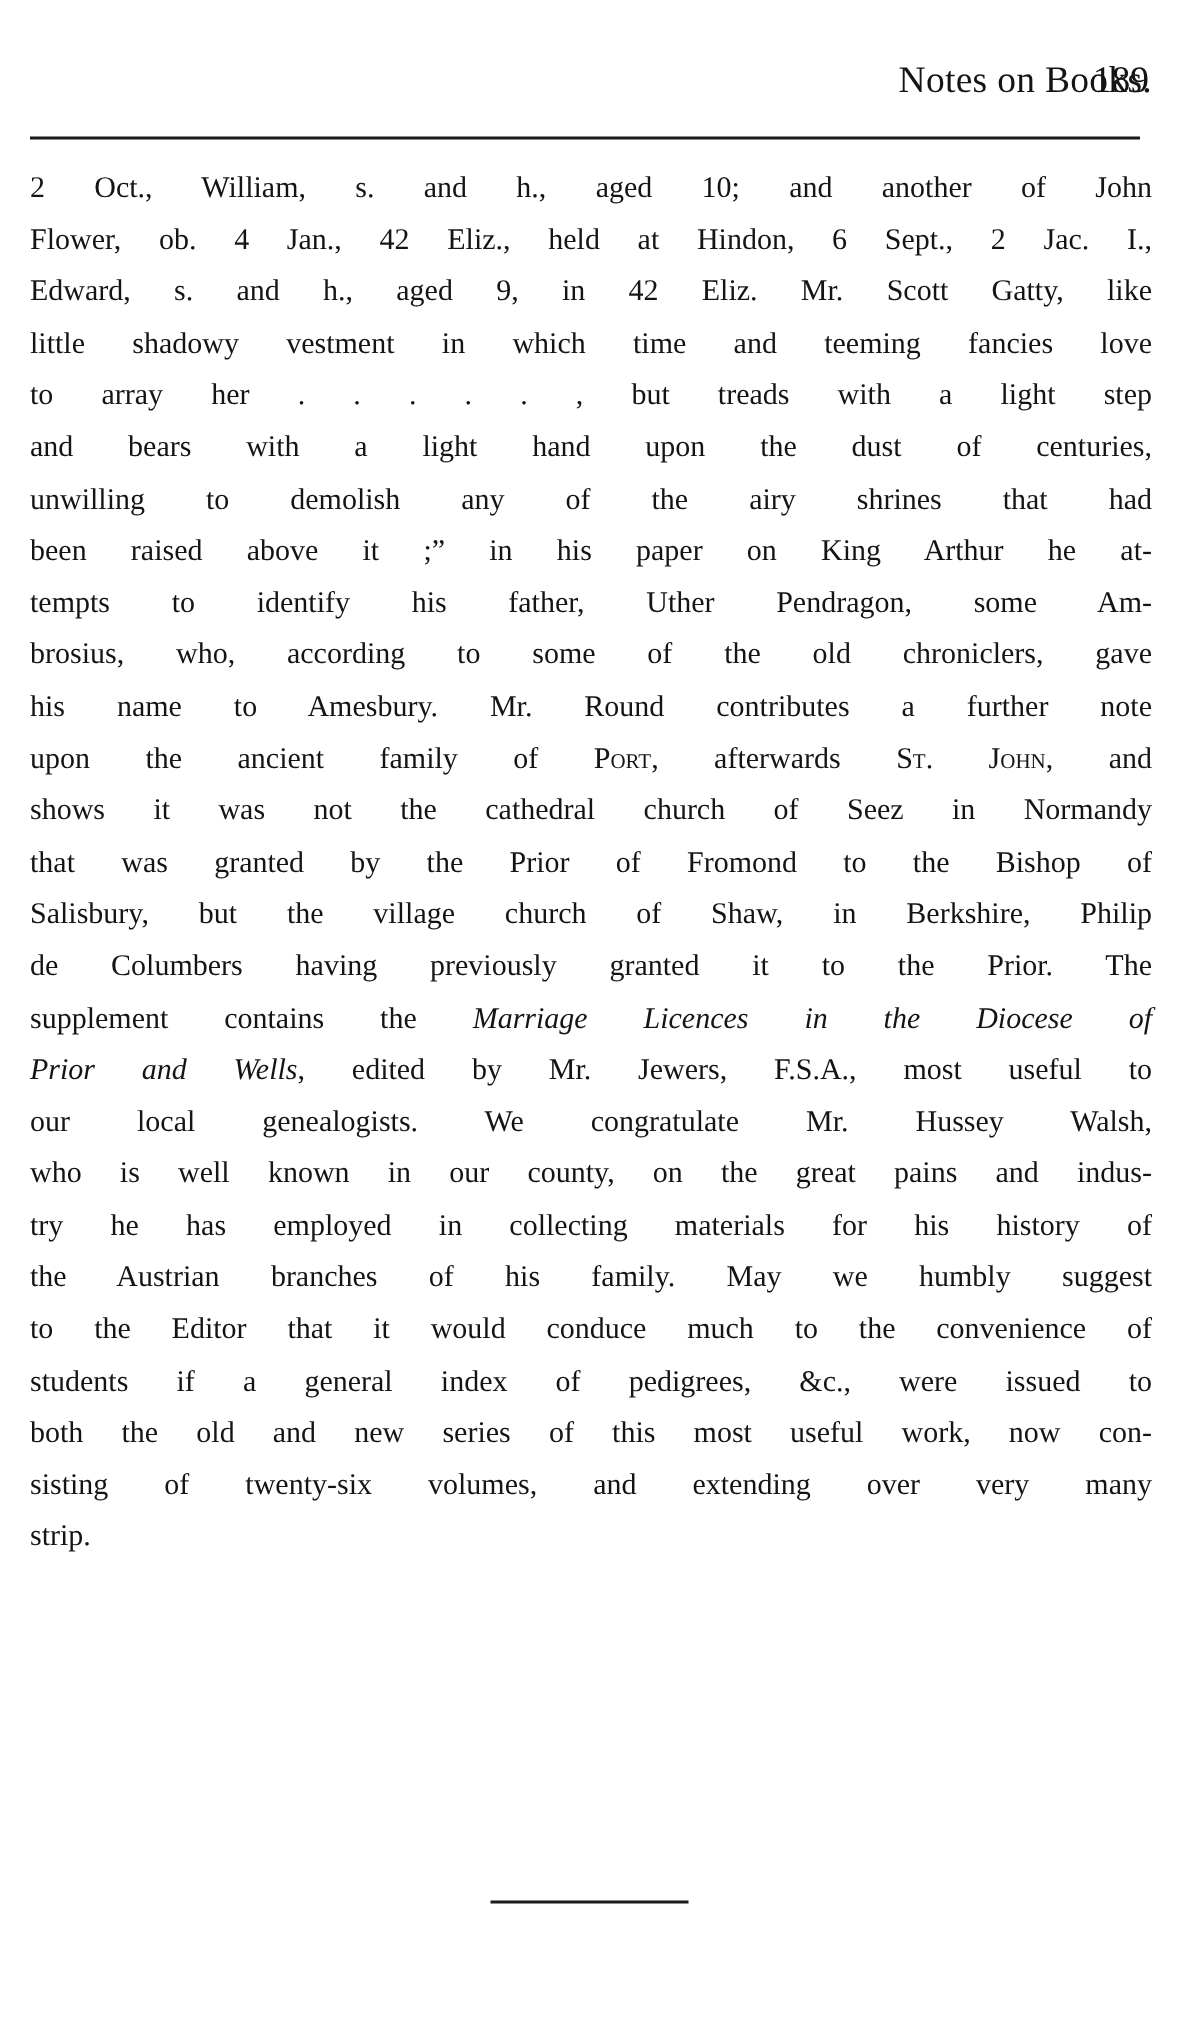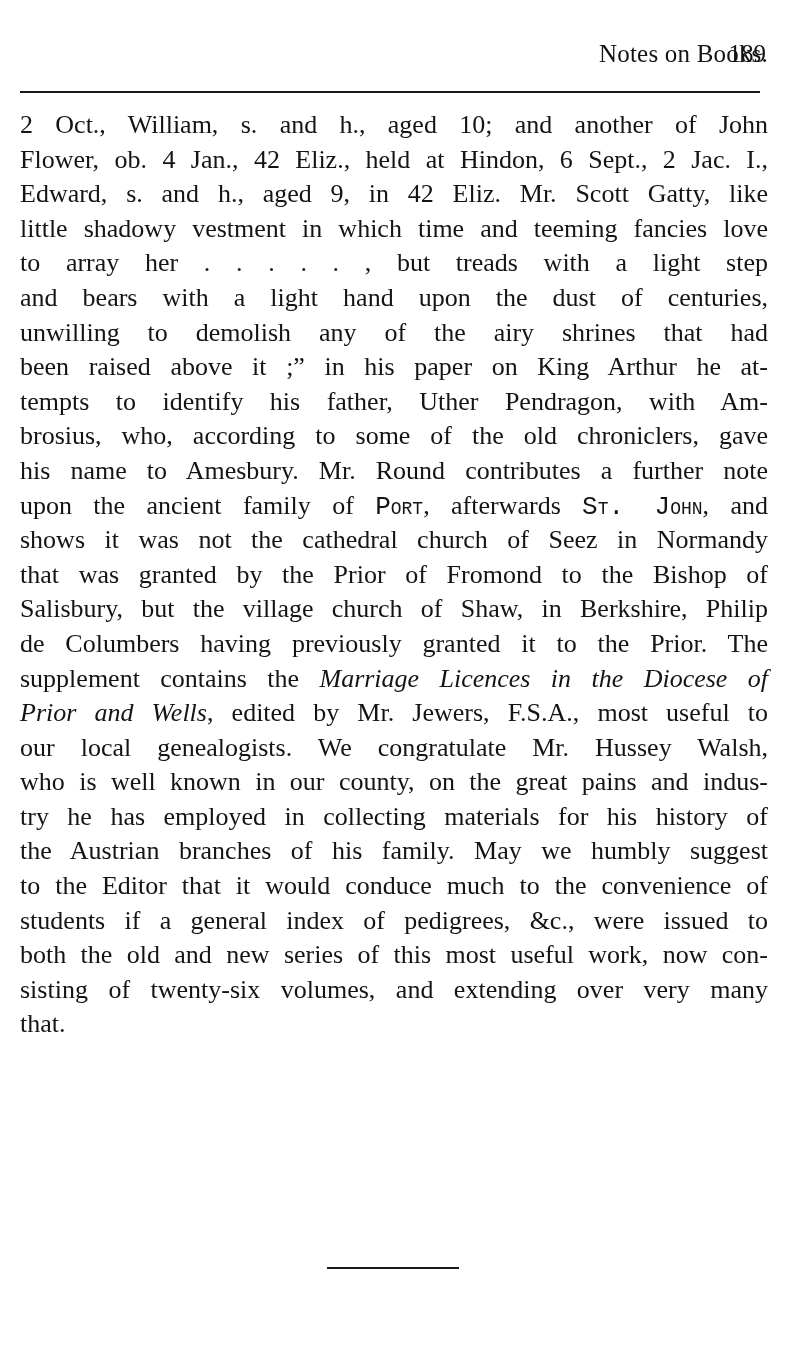--- a/index.html
+++ b/index.html
@@ -44,35 +44,35 @@
       top: 91px;
       width: 472px;
       height: 2px;
       background: #1a1a1a;
     }
     .body-text {
       position: absolute;
       left: 20px;
       top: 108px;
       width: 748px;
-      font-size: 26px;
+      font-size: 20px;
       line-height: 34.6px;
     }
     .line {
       display: block;
       white-space: nowrap;
       text-align: justify;
       text-align-last: justify;
       height: 34.6px;
     }
     .line.last {
       text-align-last: left;
     }
     .it { font-style: italic; }
-    .sc { font-variant: small-caps; font-family: Liberation Mono, monospace; }
+    .sc { font-variant: small-caps; }
     .end-rule {
       position: absolute;
       left: 327px;
       top: 1267px;
       width: 132px;
       height: 2px;
       background: #1a1a1a;
     }
   </style>
 </head>
@@ -87,34 +87,34 @@
 
 <div class="body-text" id="body-text">
     <span class="line"><span>2 Oct., William, s. and h., aged 10; and another of John</span></span>
     <span class="line"><span>Flower, ob. 4 Jan., 42 Eliz., held at Hindon, 6 Sept., 2 Jac. I.,</span></span>
     <span class="line"><span>Edward, s. and h., aged 9, in 42 Eliz.  Mr. Scott Gatty, like</span></span>
     <span class="line"><span>little shadowy vestment in which time and teeming fancies love</span></span>
     <span class="line"><span>to array her  .  .  .  .  .  , but treads with a light step</span></span>
     <span class="line"><span>and bears with a light hand upon the dust of centuries,</span></span>
     <span class="line"><span>unwilling to demolish any of the airy shrines that had</span></span>
     <span class="line"><span>been raised above it ;” in his paper on King Arthur he at-</span></span>
-    <span class="line"><span>tempts to identify his father, Uther Pendragon, with Am-</span></span>
+    <span class="line"><span>tempts to identify his father, Uther Pendragon, some Am-</span></span>
     <span class="line"><span>brosius, who, according to some of the old chroniclers, gave</span></span>
     <span class="line"><span>his name to Amesbury.  Mr. Round contributes a further note</span></span>
     <span class="line"><span>upon the ancient family of </span><span class="sc">Port</span><span>, afterwards </span><span class="sc">St. John</span><span>, and</span></span>
     <span class="line"><span>shows it was not the cathedral church of Seez in Normandy</span></span>
     <span class="line"><span>that was granted by the Prior of Fromond to the Bishop of</span></span>
     <span class="line"><span>Salisbury, but the village church of Shaw, in Berkshire, Philip</span></span>
     <span class="line"><span>de Columbers having previously granted it to the Prior.  The</span></span>
     <span class="line"><span>supplement contains the </span><span class="it">Marriage Licences in the Diocese of</span></span>
     <span class="line"><span class="it">Prior and Wells</span><span>, edited by Mr. Jewers, F.S.A., most useful to</span></span>
     <span class="line"><span>our local genealogists.  We congratulate Mr. Hussey Walsh,</span></span>
     <span class="line"><span>who is well known in our county, on the great pains and indus-</span></span>
     <span class="line"><span>try he has employed in collecting materials for his history of</span></span>
     <span class="line"><span>the Austrian branches of his family.  May we humbly suggest</span></span>
     <span class="line"><span>to the Editor that it would conduce much to the convenience of</span></span>
     <span class="line"><span>students if a general index of pedigrees, &amp;c., were issued to</span></span>
     <span class="line"><span>both the old and new series of this most useful work, now con-</span></span>
     <span class="line"><span>sisting of twenty-six volumes, and extending over very many</span></span>
-    <span class="line last"><span>that.</span></span>
+    <span class="line last"><span>strip.</span></span>
   </div>
 
 <div class="end-rule"></div>
 
 </body></html>

